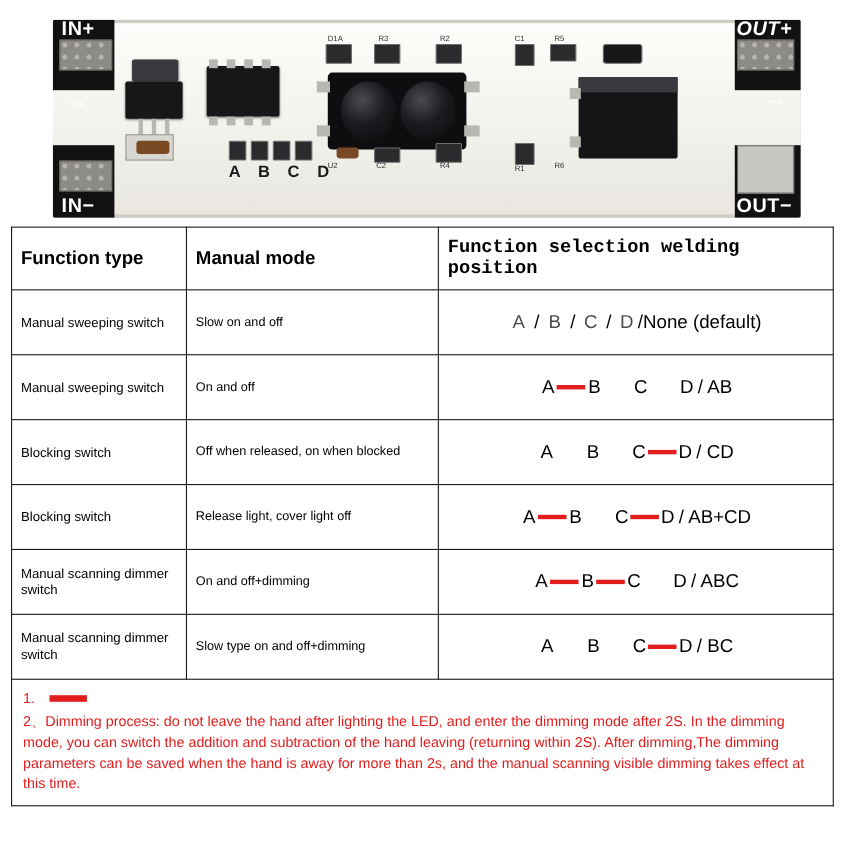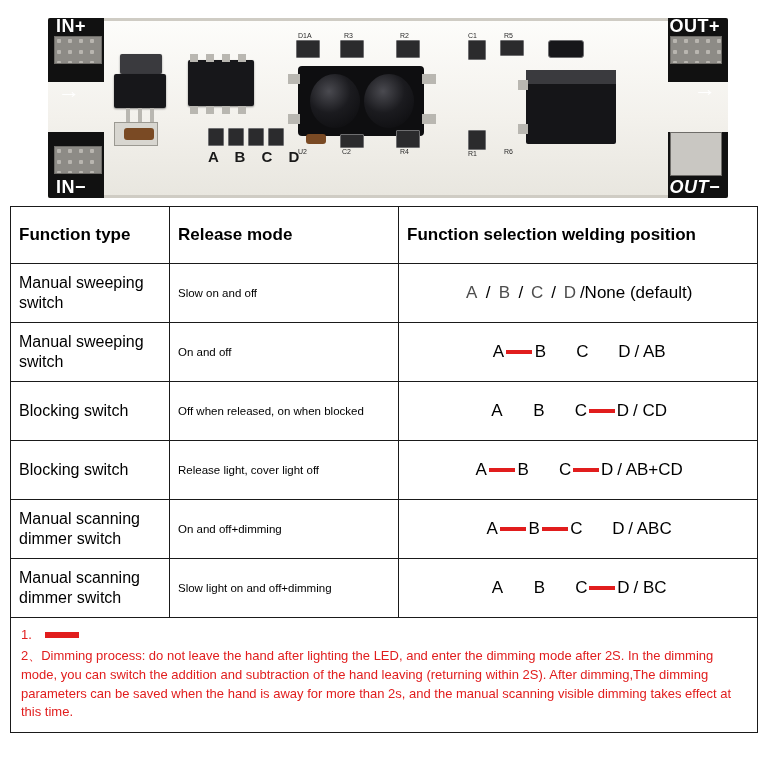--- a/index.html
+++ b/index.html
@@ -141,24 +141,24 @@
     vertical-align: middle;
   }
   table.fn th {
     font-size: 17px;
     font-weight: bold;
     text-align: left;
     height: 44px;
   }
   th.col1 { width: 142px; }
   th.col2 { width: 212px; }
-  th.col3 { text-align: center; }
+  th.col3 { text-align: center; font-family: Liberation Mono, monospace; }
 
   td.c1 {
-    font-size: 16px;
+    font-size: 12px;
     line-height: 1.25;
   }
   td.c2 {
     font-size: 11.5px;
     line-height: 1.25;
   }
   td.c3 {
     text-align: center;
     font-size: 17px;
     height: 46px;
@@ -244,22 +244,22 @@
   <div class="pad-black pad-right-top"></div>
   <div class="pad-black pad-right-bot"></div>
 
   <div class="solder-grid" style="left:6px; top:18px; width:46px; height:26px;"></div>
   <div class="solder-grid" style="left:6px; top:128px; width:46px; height:26px;"></div>
   <div class="solder-grid" style="right:6px; top:18px; width:50px; height:26px;"></div>
   <div class="solder-grid" style="right:6px; top:114px; width:50px; height:42px; background-color:#c9c7c2; background-image:none;"></div>
 
   <div class="label-white" style="left:8px; top:-2px;">IN+</div>
   <div class="label-white" style="left:8px; bottom:0px;">IN−</div>
-  <div class="label-white" style="right:8px; top:-2px;">OUT+</div>
-  <div class="label-white" style="right:8px; bottom:0px;font-style:italic;">OUT−</div>
+  <div class="label-white" style="right:8px; top:-2px;font-style:italic;">OUT+</div>
+  <div class="label-white" style="right:8px; bottom:0px;">OUT−</div>
   <div class="arrow-white" style="left:10px; top:62px;">→</div>
   <div class="arrow-white" style="right:12px; top:60px;">→</div>
 
   <div class="chip" style="left:72px; top:36px; width:42px; height:20px; background:#3a3a3e;"></div>
   <div class="chip" style="left:66px; top:56px; width:52px; height:34px;"></div>
   <div class="chip-legs" style="left:78px; top:90px; width:4px; height:14px;"></div>
   <div class="chip-legs" style="left:90px; top:90px; width:4px; height:14px;"></div>
   <div class="chip-legs" style="left:102px; top:90px; width:4px; height:14px;"></div>
 
   <div class="smd-light" style="left:66px; top:104px; width:42px; height:22px;"></div>
@@ -316,21 +316,21 @@
   <div class="silk" style="left:294px; top:130px;">C2</div>
   <div class="silk" style="left:250px; top:130px;">U2</div>
   <div class="silk" style="left:456px; top:130px;">R6</div>
 </div>
 
 <div class="table-wrap">
   <table class="fn">
     <thead>
       <tr>
         <th class="col1">Function type</th>
-        <th class="col2">Release mode</th>
+        <th class="col2">Manual mode</th>
         <th class="col3">Function selection welding position</th>
       </tr>
     </thead>
     <tbody id="fn-body">
         <tr>
           <td class="c1">Manual sweeping switch</td>
           <td class="c2">Slow on and off</td>
           <td class="c3"><span class="sel gray">
               <span class="letter">A</span>
               <span class="sep">/</span>
@@ -393,21 +393,21 @@
               <span class="letter">B</span>
               <span class="bar"></span>
               <span class="letter">C</span>
               <span class="gap"></span>
               <span class="letter">D</span>
               <span class="tail"> / ABC</span>
             </span></td>
         </tr>
         <tr>
           <td class="c1">Manual scanning dimmer switch</td>
-          <td class="c2">Slow light on and off+dimming</td>
+          <td class="c2">Slow type on and off+dimming</td>
           <td class="c3"><span class="sel">
               <span class="letter">A</span>
               <span class="gap"></span>
               <span class="letter">B</span>
               <span class="gap"></span>
               <span class="letter">C</span>
               <span class="bar"></span>
               <span class="letter">D</span>
               <span class="tail"> / BC</span>
             </span></td>

